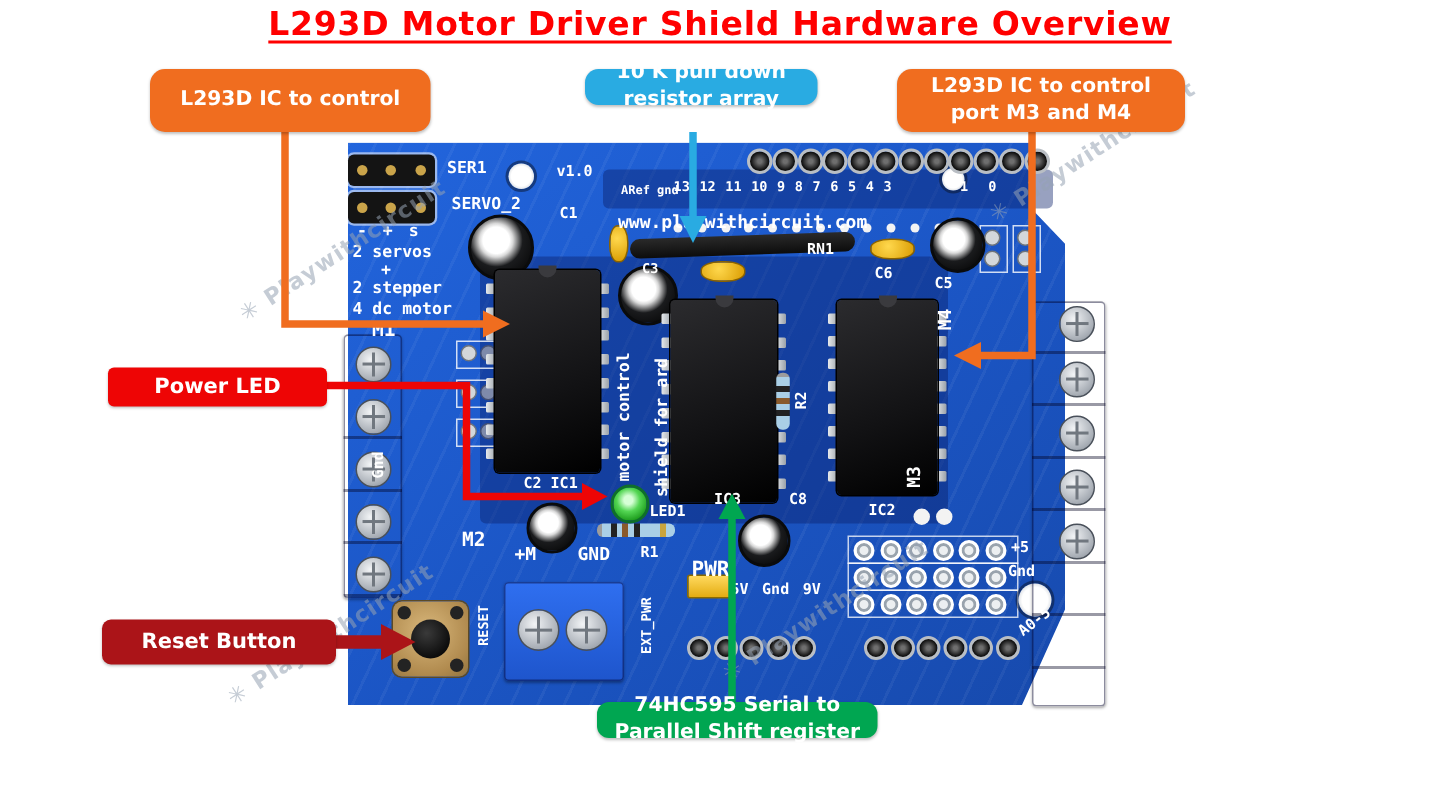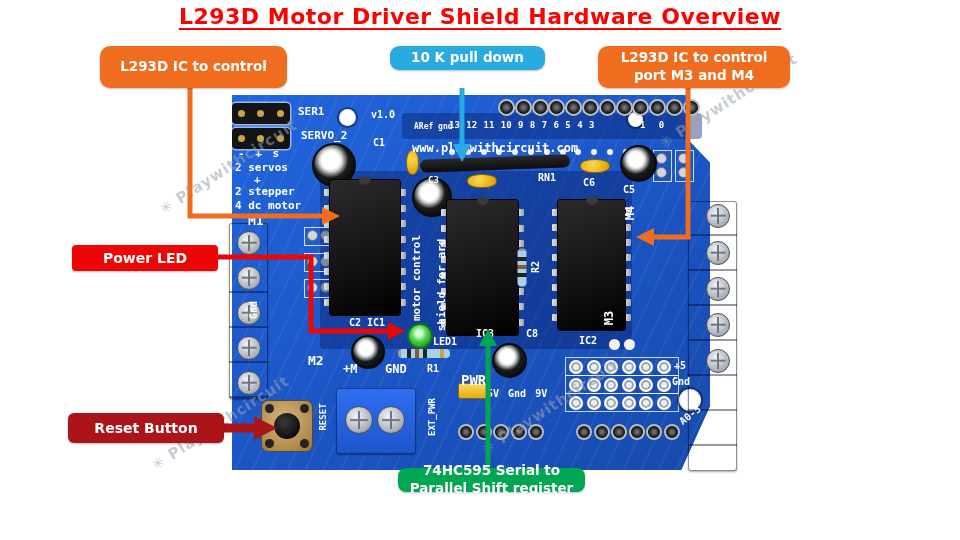--- a/index.html
+++ b/index.html
@@ -144,21 +144,21 @@
       <div class="silk" style="font-size: 9px; word-spacing: 1px; left: 217px; top: 25px;">13 12 11 10 9 8 7 6 5 4 3</div>
       <div class="silk" style="font-size: 9px; word-spacing: 8px; left: 408px; top: 25px;">1 0</div>
       <div class="silk" style="font-size: 12px; left: 180px; top: 46px;">www.playwithcircuit.com</div>
       <div class="silk" style="font-size: 11px; word-spacing: 4px; left: 6px; top: 52px;">- + s</div>
       <div class="silk" style="font-size: 11px; left: 3px; top: 66px;">2 servos</div>
       <div class="silk" style="font-size: 11px; left: 22px; top: 78px;">+</div>
       <div class="silk" style="font-size: 11px; left: 3px; top: 90px;">2 stepper</div>
       <div class="silk" style="font-size: 11px; left: 3px; top: 104px;">4 dc motor</div>
       <div class="silk" style="font-size: 13px; left: 16px; top: 118px;">M1</div>
       <div class="silk" style="font-size: 9px; left: 196px; top: 80px;">C3</div>
-      <div class="silk" style="font-size: 10px; left: 306px; top: 77px;">RN1</div>
+      <div class="silk" style="font-size: 10px; left: 306px; top: 66px;">RN1</div>
       <div class="silk" style="font-size: 10px; left: 351px; top: 82px;">C6</div>
       <div class="silk" style="font-size: 10px; left: 391px; top: 89px;">C5</div>
       <div class="silk" style="font-size: 11px; left: 184px; top: 183px; transform: translate(-50%, -50%) rotate(-90deg);">motor control</div>
       <div class="silk" style="font-size: 11px; left: 209px; top: 190px; transform: translate(-50%, -50%) rotate(-90deg);">shield for ard</div>
       <div class="silk" style="font-size: 10px; left: 117px; top: 222px;">C2  IC1</div>
       <div class="silk" style="font-size: 10px; left: 201px; top: 241px;">LED1</div>
       <div class="silk" style="font-size: 13px; left: 76px; top: 258px;">M2</div>
       <div class="silk" style="font-size: 12px; left: 111px; top: 267px;">+M</div>
       <div class="silk" style="font-size: 12px; left: 153px; top: 267px;">GND</div>
       <div class="silk" style="font-size: 10px; left: 195px; top: 268px;">R1</div>
@@ -340,20 +340,21 @@
       <path fill="none" stroke-width="5" d="M488,468 L488,344" stroke="#00a651"></path>
       <path d="M488,329 L479,346 L497,346 Z" fill="#00a651"></path>
     </g>
   </svg>
 
   <div class="callout" style="left: 100px; top: 46px; width: 187px; height: 42px; border-radius: 10px; background: rgb(240, 109, 31);">
     <span>L293D IC to control</span>
   </div>
   <div class="callout" style="left: 390px; top: 46px; width: 155px; height: 24px; border-radius: 9px; background: rgb(41, 171, 226);">
     <span>10 K pull down</span>
+    <span>resistor array</span>
   </div>
   <div class="callout" style="left: 598px; top: 46px; width: 192px; height: 42px; border-radius: 10px; background: rgb(240, 109, 31);">
     <span>L293D IC to control</span>
     <span>port M3 and M4</span>
   </div>
   <div class="callout" style="left: 68px; top: 413px; width: 156px; height: 30px; border-radius: 6px; font-size: 14px; background: rgb(171, 20, 24);">
     <span>Reset Button</span>
   </div>
   <div class="callout" style="left: 72px; top: 245px; width: 146px; height: 26px; border-radius: 4px; font-size: 14px; background: rgb(238, 5, 5);">
     <span>Power LED</span>

